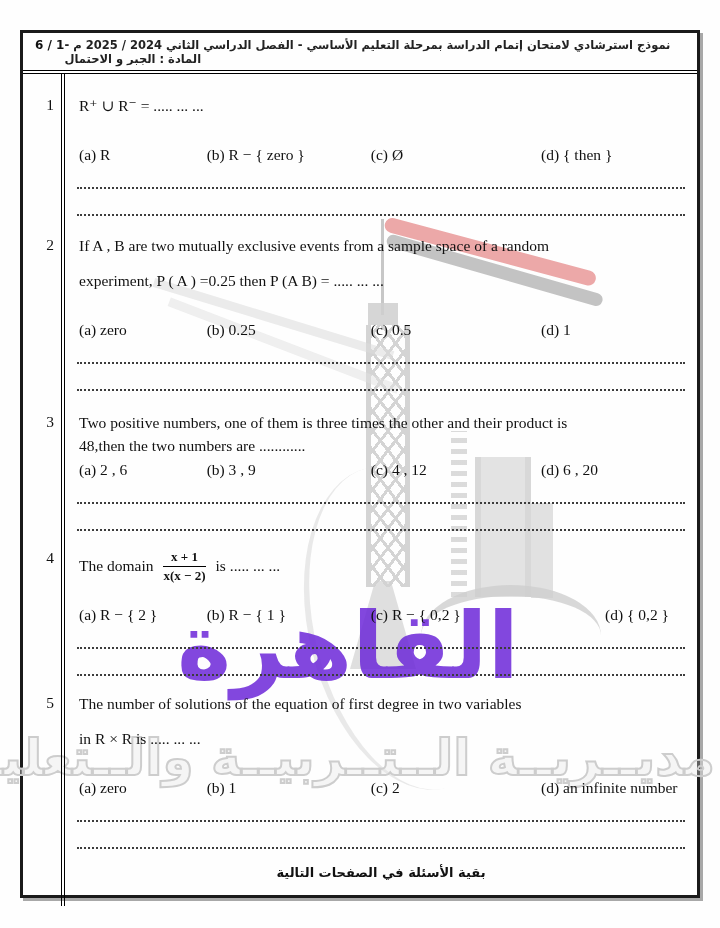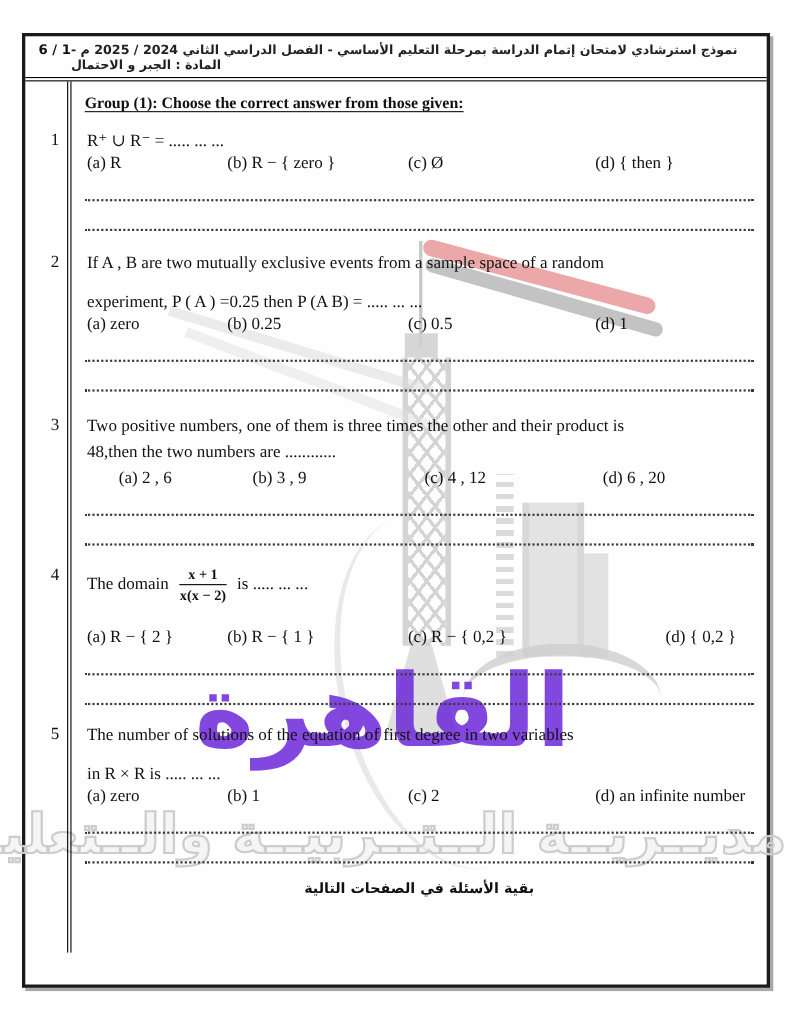--- a/index.html
+++ b/index.html
@@ -55,22 +55,22 @@
   .body-row{position:relative;z-index:1;display:flex;align-items:flex-start;}
   .content{margin-left:38px;border-left:4px double #000;padding:6px 10px 26px 10px;flex:1;min-height:760px;}
   .group-title{display:inline-block;margin:6px 0 0 2px;font-size:14.5px;font-weight:bold;
                text-decoration:underline;text-underline-offset:3px;}
   .q{position:relative;}
   .qnum{position:absolute;left:-40px;top:0;width:30px;text-align:center;font-size:15.5px;}
   .stem{font-size:15.5px;line-height:1.3;padding-left:4px;}
   .mt-q1{margin-top:16px;} .mt-q2{margin-top:20px;} .mt-q3{margin-top:22px;}
   .mt-q4{margin-top:18px;} .mt-q5{margin-top:18px;}
   .gap-wide{margin-bottom:15px;} .gap-tight{margin-bottom:2px;}
-  .opts{display:flex;margin-top:1px;padding-left:4px;font-size:15.5px;white-space:nowrap;}
-  .opts.tight{margin-top:5px;margin-left:29px;}
+  .opts{display:flex;margin-top:30px;padding-left:4px;font-size:15.5px;white-space:nowrap;}
+  .opts.tight{margin-top:5px;}
   .opt1{width:21%;} .opt2{width:27%;} .opt3{width:28%;} .opt4{flex:1;}
   .dots{height:0;border-bottom:2px dotted #3c3c3c;margin:23px 2px 0 2px;}
   .dots+.dots{margin-top:25px;}
   .frac-row{display:flex;align-items:center;margin-top:4px;}
   .frac{display:inline-block;text-align:center;font-weight:bold;font-size:13px;line-height:1.25;
         margin:0 10px;vertical-align:middle;}
   .frac .fnum{display:block;border-bottom:1.6px solid #000;padding:0 6px 1px 6px;}
   .frac .fden{display:block;padding-top:1px;}
   .footer-note{margin-top:16px;text-align:center;font-family:"DejaVu Sans",sans-serif;
                font-weight:bold;font-size:13px;direction:rtl;}
@@ -100,21 +100,20 @@
     </div>
 
     <div class="hdr">
       <span class="hdr-page">6 / 1</span>
       <span class="hdr-title">نموذج استرشادي  لامتحان إتمام الدراسة بمرحلة التعليم الأساسي - الفصل الدراسي الثاني  2024 / 2025 م  -  المادة : الجبر و الاحتمال</span>
     </div>
 
     <div class="body-row">
       <div class="content">
 
-        <div class="group-title">Group (1): Choose the correct answer from those given:</div>
 
         
         <div class="q mt-q1">
           <div class="qnum">1</div>
           <div class="stem">R⁺ ∪ R⁻ = ..... ... ...</div>
           <div class="opts">
             <span class="opt1">(a) R</span>
             <span class="opt2">(b) R − { zero }</span>
             <span class="opt3">(c) Ø</span>
             <span class="opt4">(d) { then }</span>

